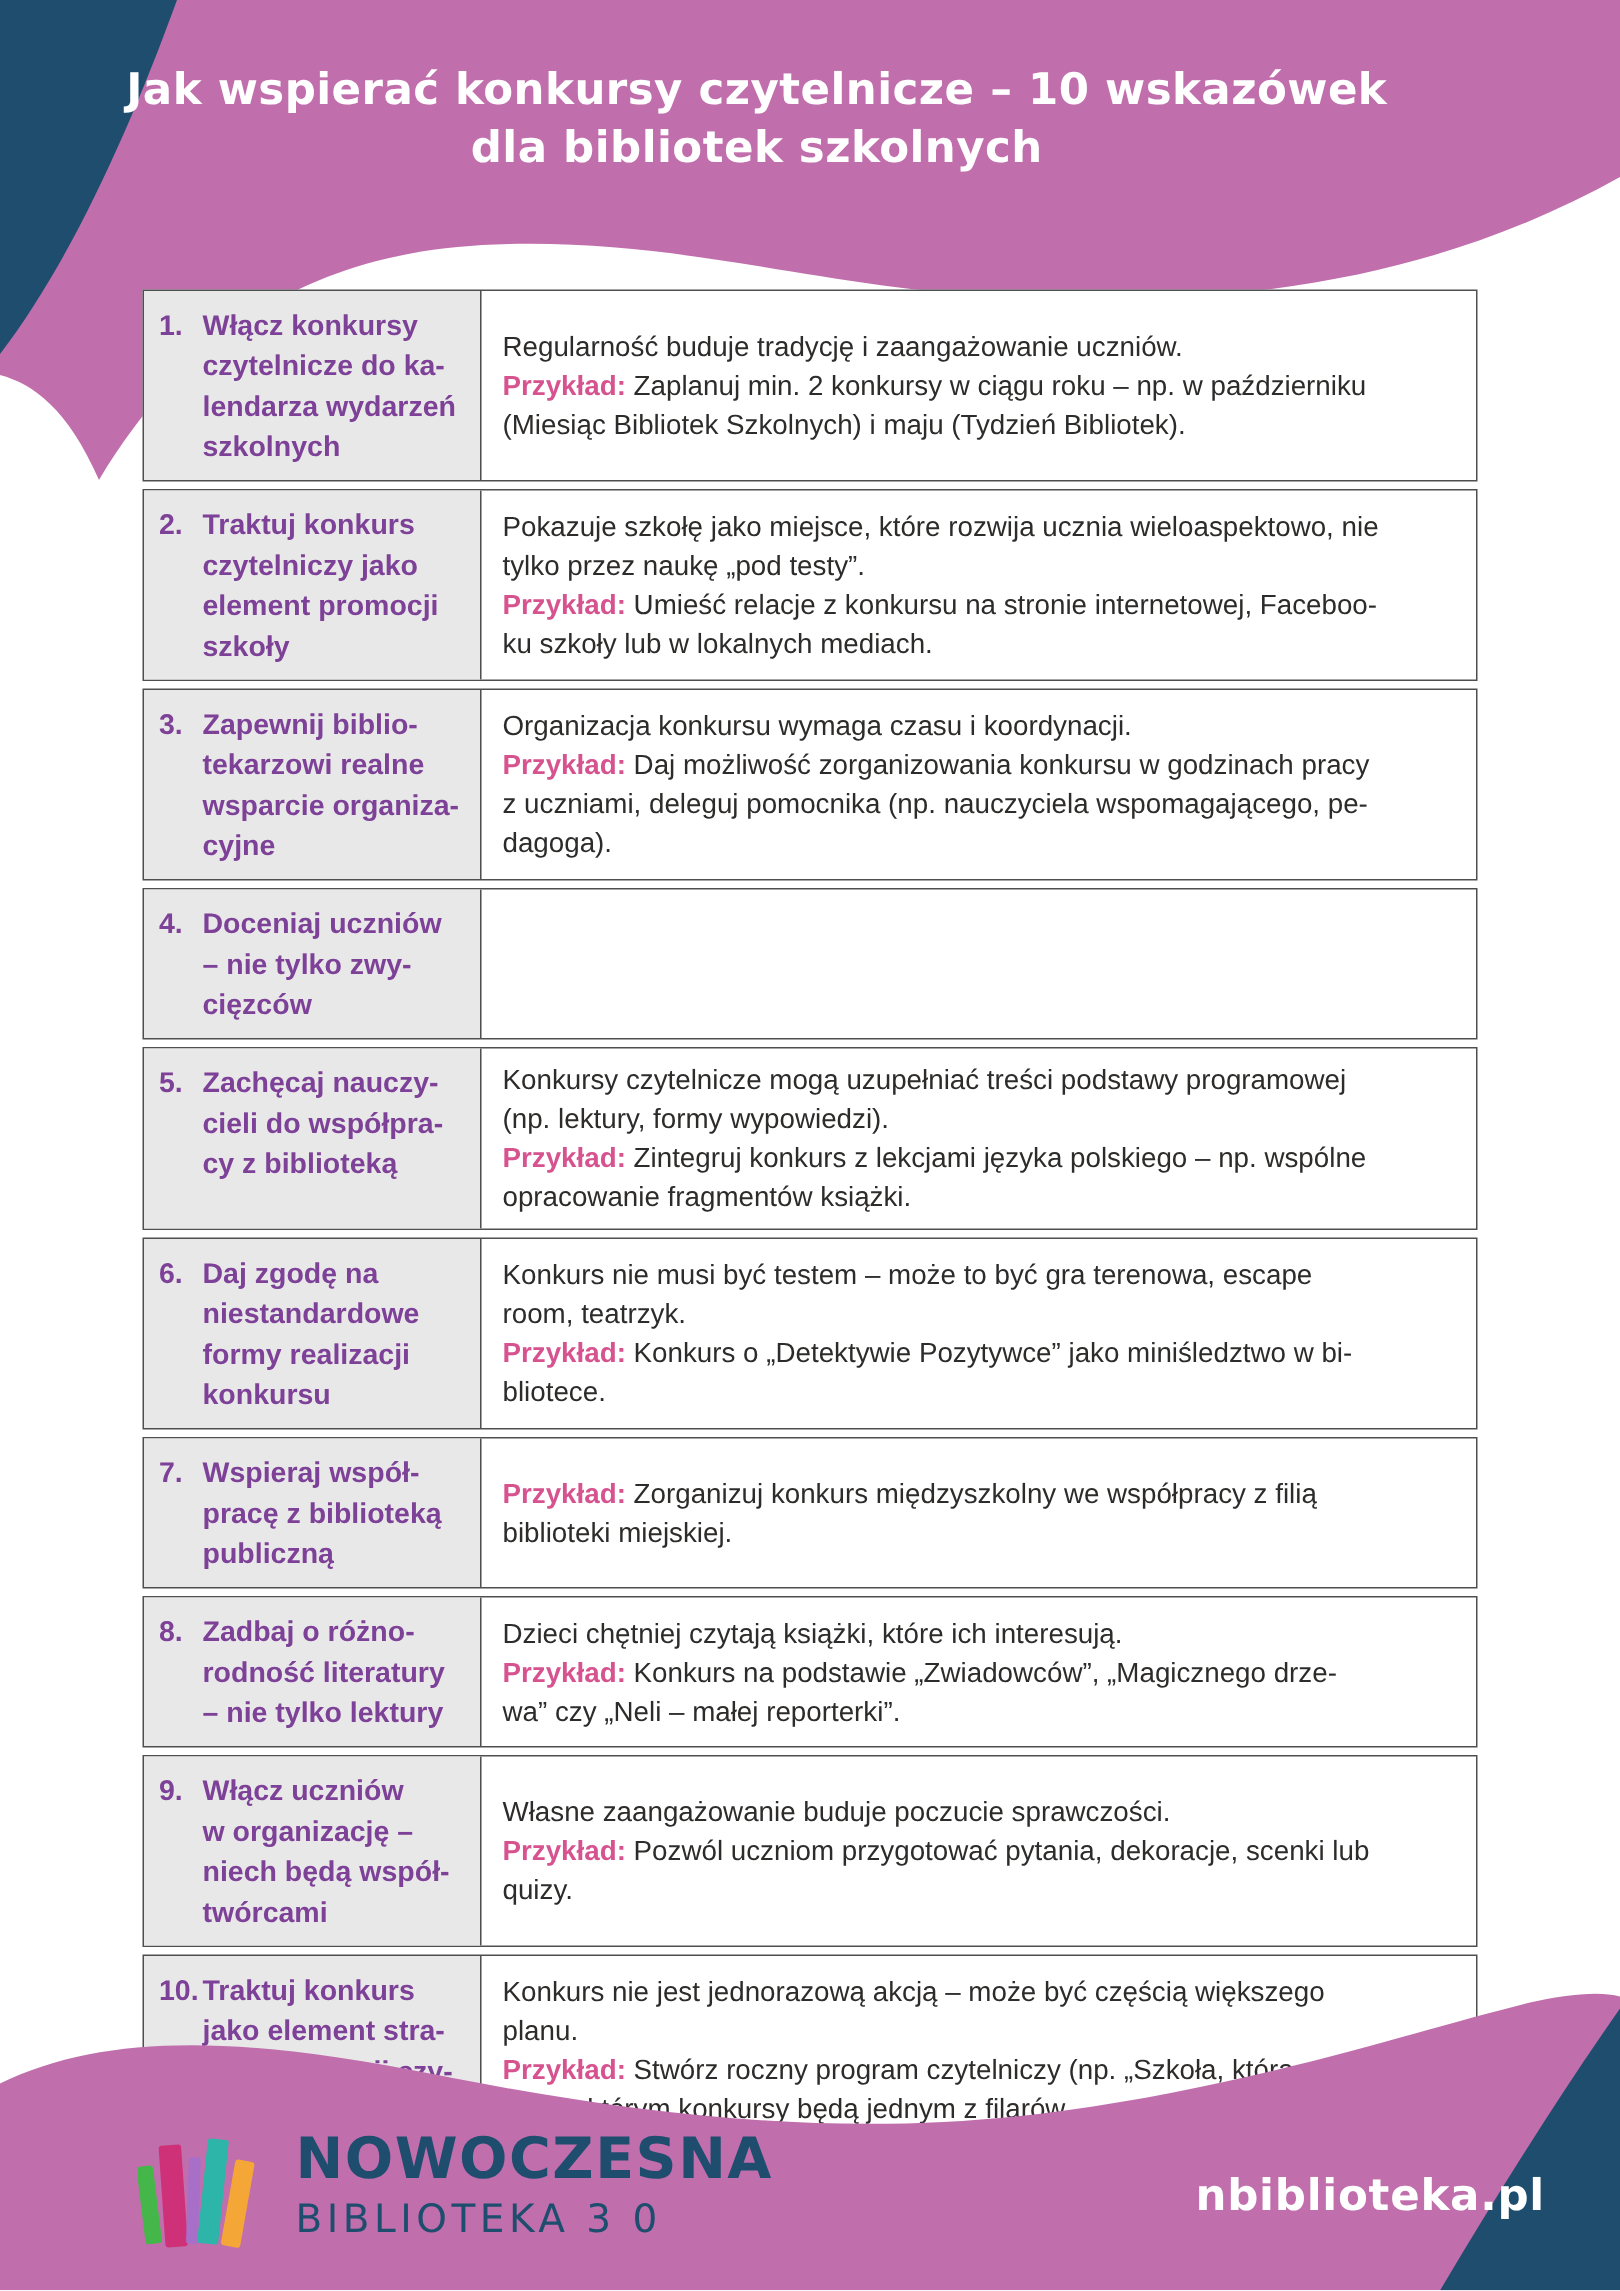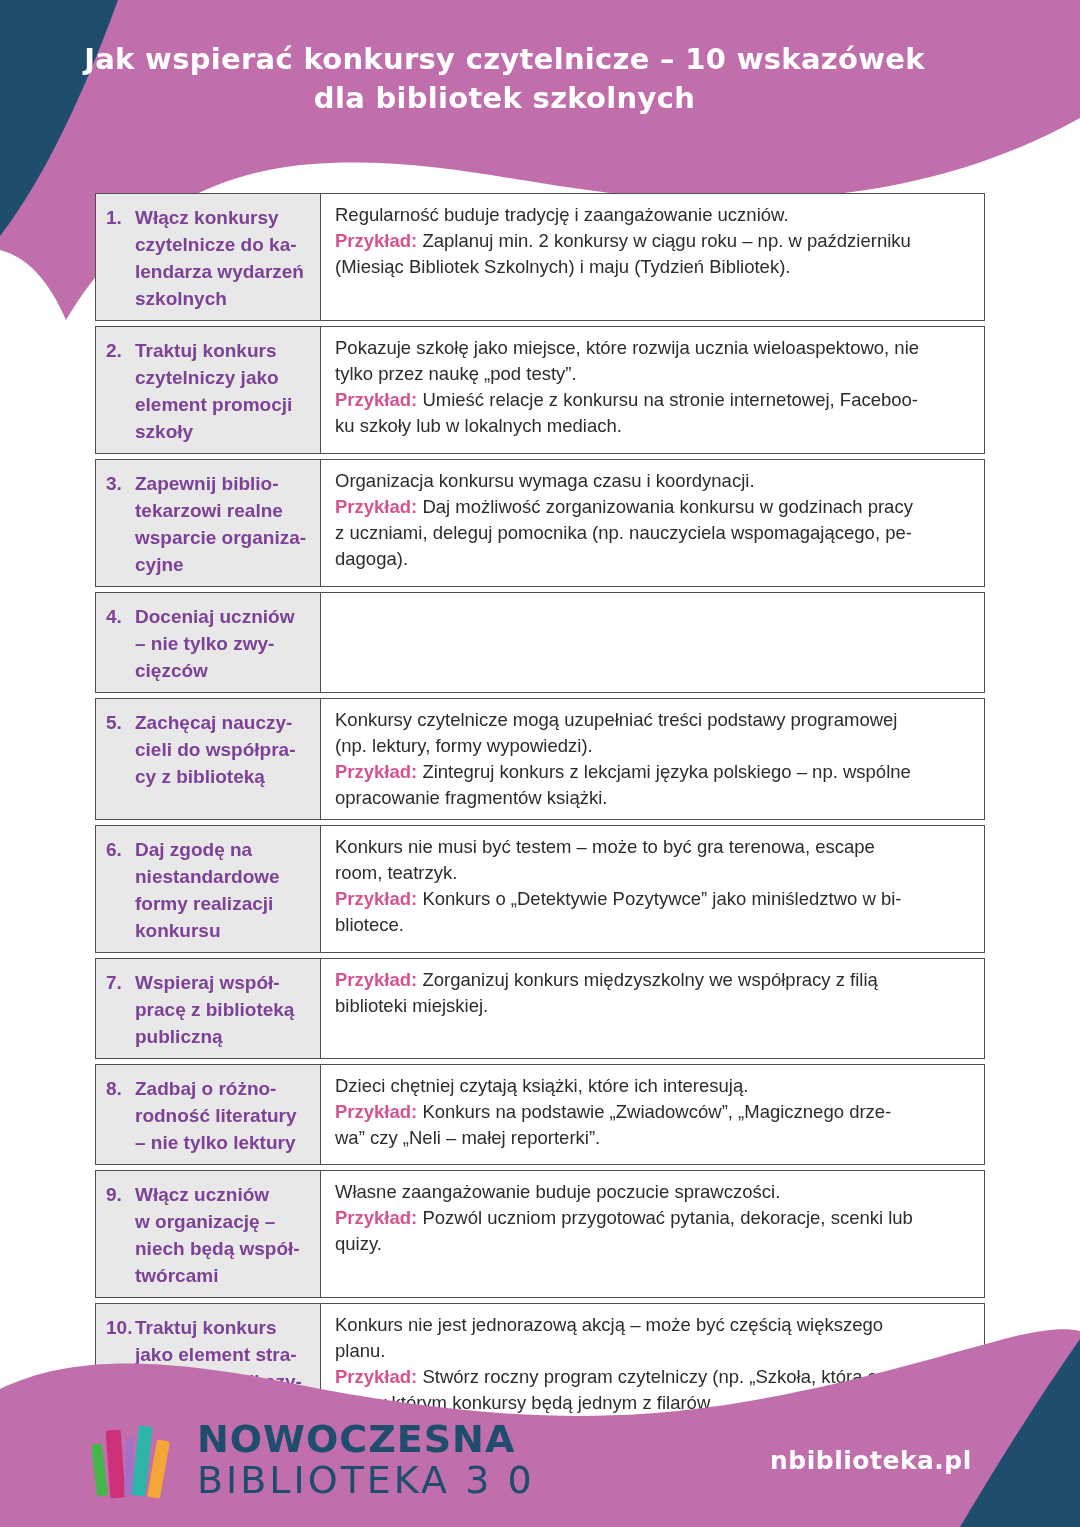--- a/index.html
+++ b/index.html
@@ -34,36 +34,36 @@
     width:225px;flex:0 0 225px;box-sizing:border-box;
     background:#e9e8e8;border-right:1.5px solid #4f4f4f;
     padding:10px 4px 8px 10px;
     display:flex;
     color:#7d4198;font-weight:700;font-size:19px;line-height:27px;
   }
   .num{min-width:29px;flex:0 0 auto;}
   .cell-r{
     flex:1 1 auto;box-sizing:border-box;
     padding:8px 6px 8px 14px;
-    display:flex;flex-direction:column;justify-content:flex-start;
+    display:flex;flex-direction:column;justify-content:center;
     color:#2d2c2b;font-size:18.5px;line-height:26px;
   }
   .pre{white-space:pre-line;}
   .ex-label{color:#d6538f;font-weight:700;margin-top:12px;}
 
   .logo{
     position:absolute;left:92px;top:1418px;
     display:flex;align-items:center;gap:27px;
   }
   .logo-text{color:#1e4d6e;font-family:"DejaVu Sans", sans-serif;}
   .logo-line1{font-weight:700;font-size:38px;line-height:40px;letter-spacing:1px;}
-  .logo-line2{font-weight:400;font-size:38px;line-height:42px;letter-spacing:3px;}
+  .logo-line2{font-weight:400;font-size:26px;line-height:42px;letter-spacing:3px;}
   .website{
     position:absolute;left:770px;top:1446px;width:260px;
-    text-align:left;color:#ffffff;font-weight:700;font-size:25px;
+    text-align:right;color:#ffffff;font-weight:700;font-size:29px;
     font-family:"DejaVu Sans", sans-serif;letter-spacing:.5px;
   }
 </style>
 </head>
 <body>
 
 <div class="page">
 
   <svg class="decor hdr-svg" width="1080" height="330" viewBox="0 0 1080 330" aria-hidden="true">
     <path fill="#c06fac" d="M0,0 H1080 V118 C990,168 880,201 720,200 C560,199 468,158 330,163 C215,167 128,216 66,320 C45,272 22,256 0,250 Z"></path>

